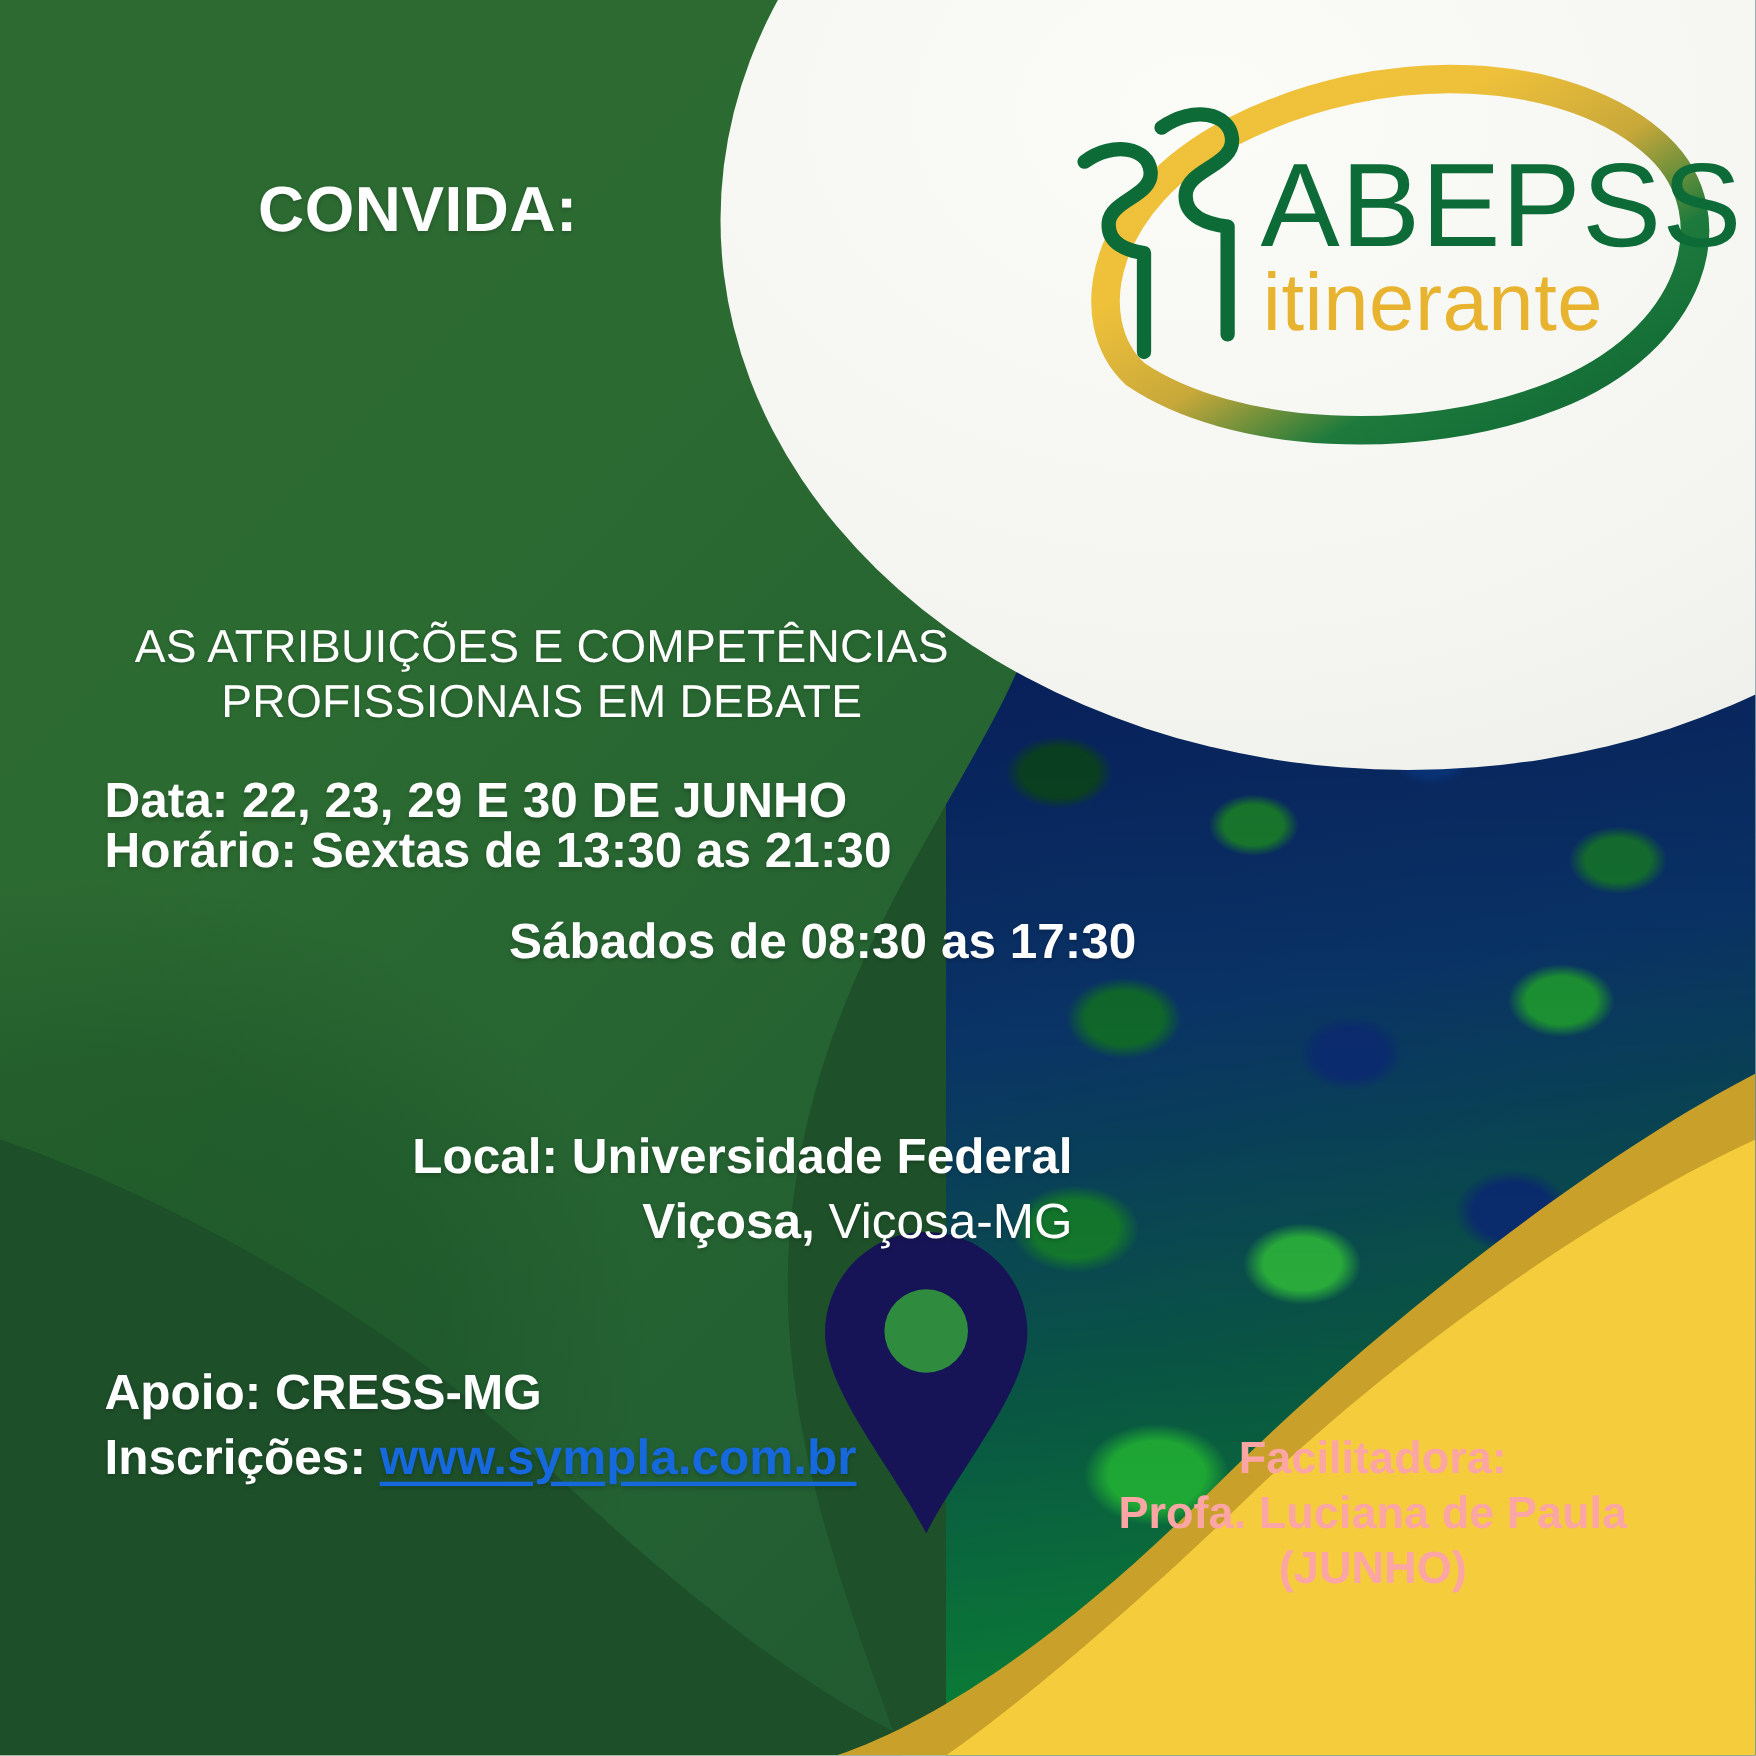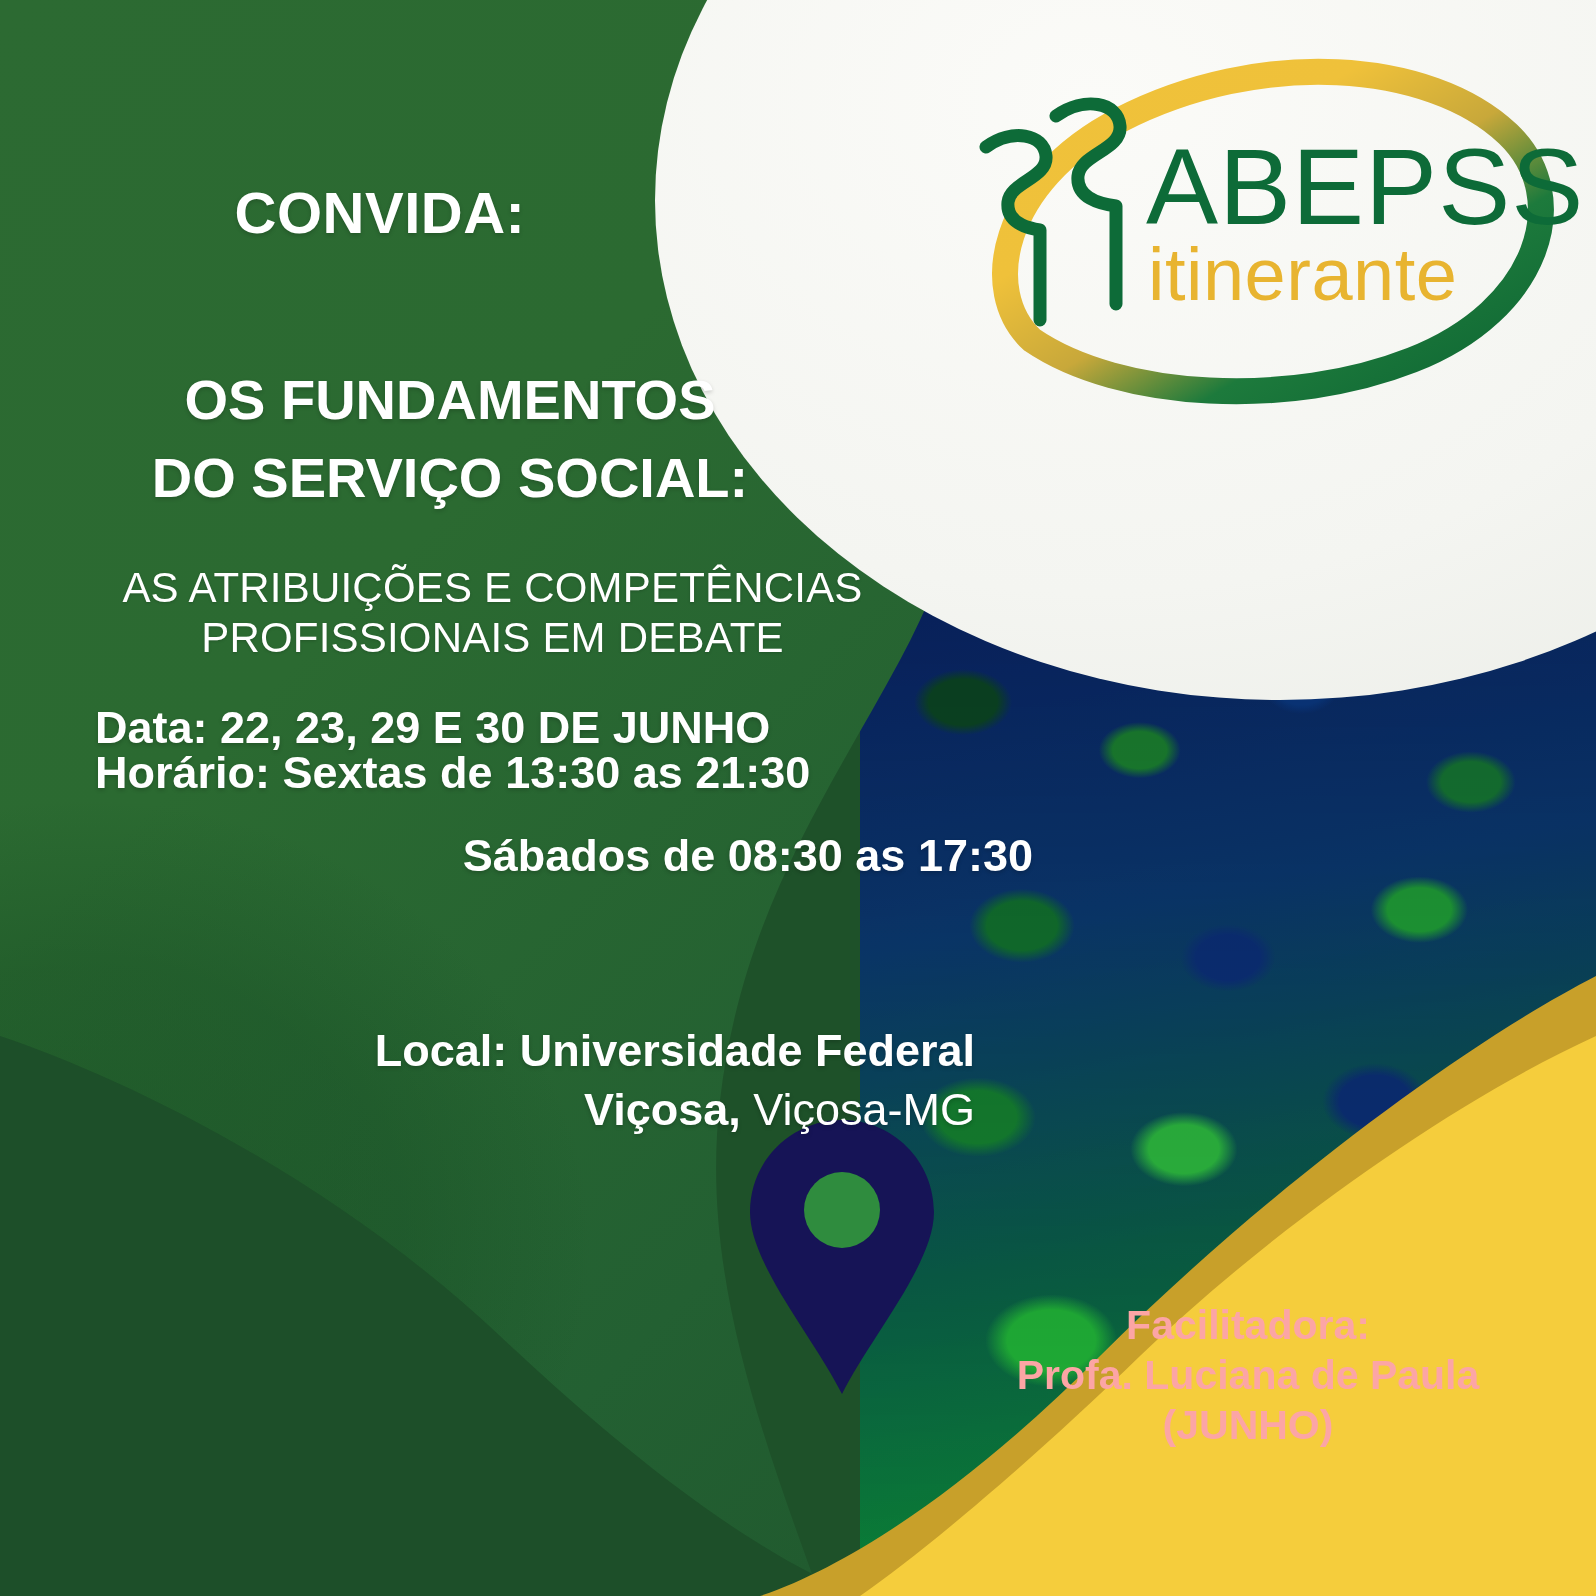--- a/index.html
+++ b/index.html
@@ -119,21 +119,21 @@
     line-height:1.06;
   }
   .headline .ln{
     display:block;
     font-weight:700;
     font-size:58px;
     letter-spacing:.5px;
     text-shadow:0 2px 4px rgba(0,0,0,.18);
   }
   .headline .ln1{ text-align:center; }
-  .headline .ln2{ margin-top:22px; }
+  .headline .ln2{ }
 
   .title2{
     position:absolute; left:0; top:370px; width:900px;
     color:#ffffff; text-align:center; line-height:1.08;
   }
   .title2 .ln{
     display:block; font-weight:700; font-size:56px;
     text-shadow:0 2px 4px rgba(0,0,0,.18);
   }
   .title2 .ln-b{ margin-top:18px; }
@@ -251,41 +251,41 @@
     <svg viewBox="0 0 200 290" xmlns="http://www.w3.org/2000/svg" aria-hidden="true">
       <path d="M100,8 C151,8 192,49 192,100 C192,152 128,226 100,282 C72,226 8,152 8,100 C8,49 49,8 100,8 Z" fill="#161456"></path>
       <circle cx="100" cy="98" r="38" fill="#2f8c3e"></circle>
     </svg>
   </div>
 
   <div class="headline">
     <span class="ln ln2">CONVIDA:</span>
   </div>
 
-  <div class="title2">
-    <span class="ln ln-a">OS FUNDAMENTOS</span>
-    <span class="ln ln-b">DO SERVIÇO SOCIAL:</span>
-  </div>
 
   <div class="subtitle">
     <span class="ln">AS ATRIBUIÇÕES E COMPETÊNCIAS</span>
     <span class="ln">PROFISSIONAIS EM DEBATE</span>
   </div>
 
   <div class="datetime">
     <div class="line date-line">Data: 22, 23, 29 E 30 DE JUNHO</div>
     <div class="line hour-line1">Horário: Sextas de 13:30 as 21:30</div>
     <div class="line hour-line2">Sábados de 08:30 as 17:30</div>
   </div>
 
   <div class="venue">
     <div class="vl"><span class="b">Local: Universidade Federal</span></div>
     <div class="vl"><span class="b">Viçosa,</span> <span class="n">Viçosa-MG</span></div>
   </div>
 
+  <div class="signup">
+    <div class="sl">Apoio: CRESS-MG</div>
+    <div class="sl"><span>Inscrições:</span> <span class="url">www.sympla.com.br</span></div>
+  </div>
 
   <div class="facilitator">
     <span class="fl">Facilitadora:</span>
     <span class="fl">Profa. Luciana de Paula</span>
     <span class="fl">(JUNHO)</span>
   </div>
 
 </div>
 
 </body></html>

